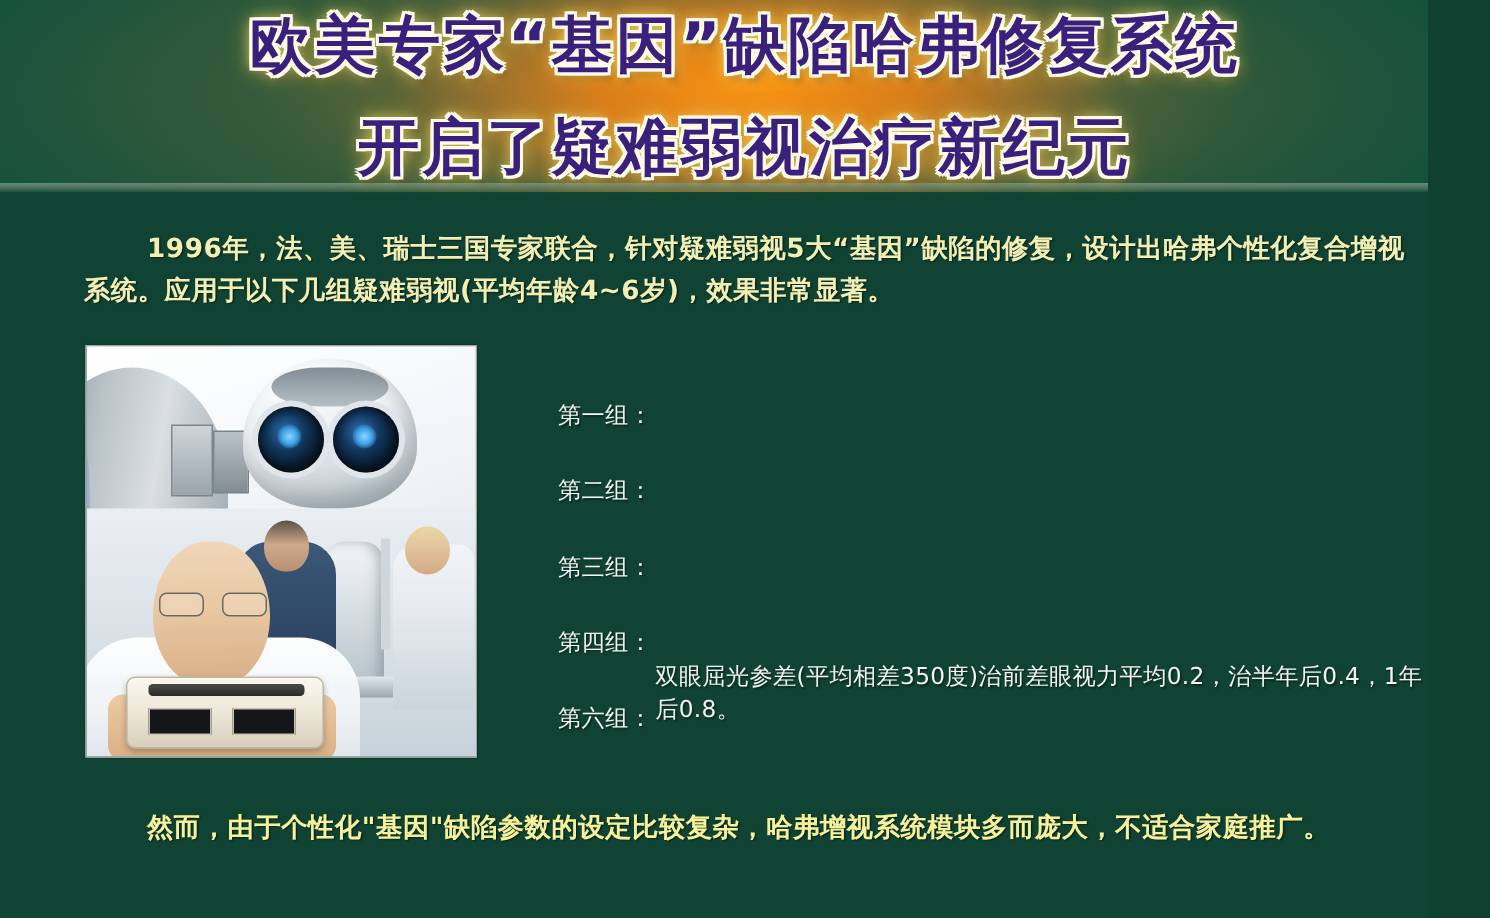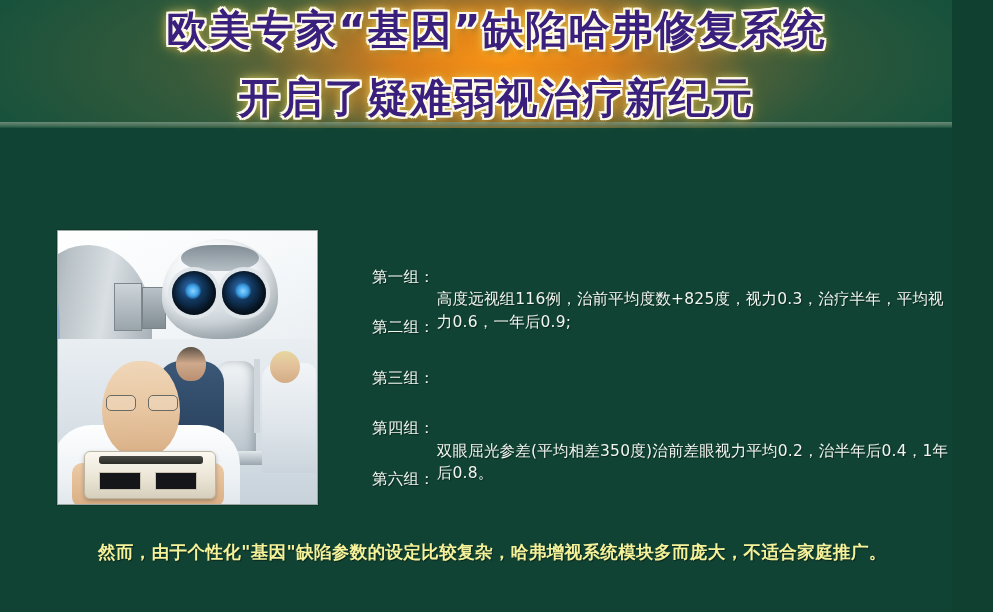--- a/index.html
+++ b/index.html
@@ -374,20 +374,21 @@
 <div class="poster">
 
   <div class="header-band">
     <div class="header-glow"></div>
   </div>
   <div class="title-block">
     <div class="title-line line1">欧美专家“基因”缺陷哈弗修复系统</div>
     <div class="title-line line2">开启了疑难弱视治疗新纪元</div>
   </div>
 
+  <div class="intro">1996年，法、美、瑞士三国专家联合，针对疑难弱视5大“基因”缺陷的修复，设计出哈弗个性化复合增视系统。应用于以下几组疑难弱视(平均年龄4~6岁)，效果非常显著。</div>
 
   <div class="photo">
     <div class="ph-top">
       <div class="ph-machine">
         <div class="ph-machine-band"></div>
       </div>
       <div class="ph-panel"></div>
       <div class="ph-panel2"></div>
       <div class="ph-robot">
         <div class="ph-visor"></div>
@@ -419,21 +420,20 @@
       </div>
     </div>
   </div>
 
   <div class="group-list">
     <div class="group-row">
       <div class="group-label">第一组：</div>
     </div>
     <div class="group-row">
       <div class="group-label">第二组：</div>
-      <div class="group-text">高度远视组116例，治前平均度数+825度，视力0.3，治疗半年，平均视力0.6，一年后0.9;</div>
     </div>
     <div class="group-row">
       <div class="group-label">第三组：</div>
     </div>
     <div class="group-row">
       <div class="group-label">第四组：</div>
     </div>
     <div class="group-row">
       <div class="group-label">第六组：</div>
       <div class="group-text">双眼屈光参差(平均相差350度)治前差眼视力平均0.2，治半年后0.4，1年后0.8。</div>

